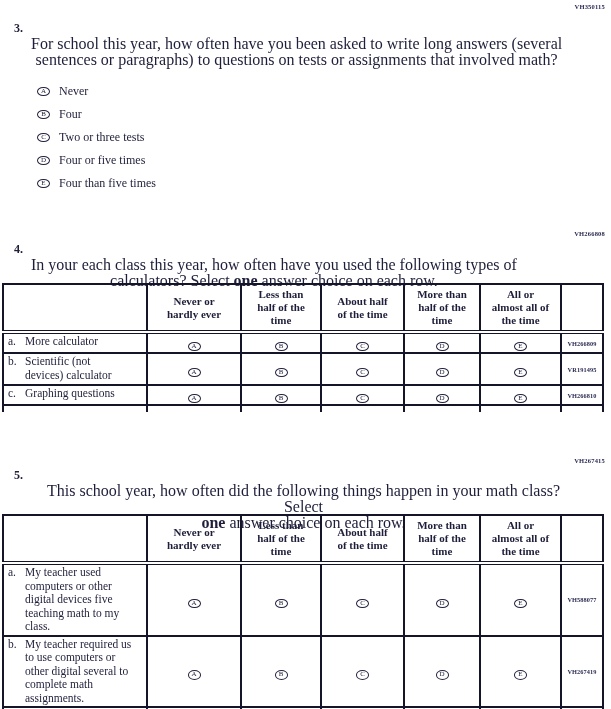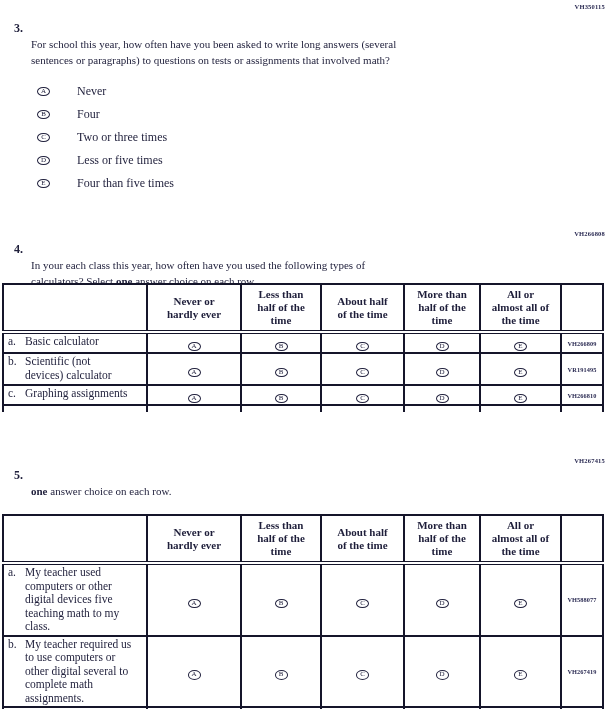--- a/index.html
+++ b/index.html
@@ -14,35 +14,35 @@
   
   .acc-code {
     position:absolute; font-size:6.5px; letter-spacing:.2px;
     color:#2a2a52; font-weight:bold;
   }
 
   
   .q-block { position:absolute; }
   .prompt-row { display:flex; align-items:flex-start; }
   .q-num { font-weight:bold; font-size:12px; line-height:16px; width:17px; flex:0 0 17px; }
-  .q-text { font-size:11px; line-height:16px; white-space:pre-line; max-width:545px; }
+  .q-text { font-size:16px; line-height:16px; white-space:pre-line; max-width:545px;text-align:center; }
   .q-text .bold { font-weight:bold; }
 
   
   .bubble {
     display:inline-flex; align-items:center; justify-content:center;
     width:13px; height:9.5px; border:1px solid #23233f; border-radius:50%;
     flex:0 0 13px; background:transparent;
   }
   .bubble .bl { font-size:7px; line-height:1; color:#23233f; transform:translateY(-0.5px); }
 
   
   .options { margin-top:12px; margin-left:23px; }
   .option { display:flex; align-items:center; height:23px; }
-  .option .option-label { font-size:12px; margin-left:27px; }
+  .option .option-label { font-size:12px; margin-left:9px; }
 
   
   table.grid {
     position:absolute; border-collapse:collapse; table-layout:fixed;
     width:600px; left:2px;
   }
   table.grid th, table.grid td { border:2px solid #15152a; }
   table.grid thead th {
     border-bottom:4px double #15152a;
     font-size:11px; line-height:13px; font-weight:bold;
@@ -89,27 +89,27 @@
       <div class="option">
         <span class="bubble">
             <span class="bl">B</span>
           </span>
         <span class="option-label">Four</span>
       </div>
       <div class="option">
         <span class="bubble">
             <span class="bl">C</span>
           </span>
-        <span class="option-label">Two or three times</span>
+        <span class="option-label">Two or three tests</span>
       </div>
       <div class="option">
         <span class="bubble">
             <span class="bl">D</span>
           </span>
-        <span class="option-label">Less or five times</span>
+        <span class="option-label">Four or five times</span>
       </div>
       <div class="option">
         <span class="bubble">
             <span class="bl">E</span>
           </span>
         <span class="option-label">Four than five times</span>
       </div>
     </div>
   </div>
 
@@ -150,21 +150,21 @@
 almost all of
 the time</th>
         <th></th>
       </tr>
     </thead>
     <tbody>
       <tr style="height:18px;">
         <td class="label-cell">
           <span class="label-flex">
               <span class="row-prefix">a.</span>
-              <span class="row-label">Basic calculator</span>
+              <span class="row-label">More calculator</span>
             </span>
         </td>
         <td class="bub"><span class="bubble">
               <span class="bl">A</span>
             </span></td>
         <td class="bub"><span class="bubble">
               <span class="bl">B</span>
             </span></td>
         <td class="bub"><span class="bubble">
               <span class="bl">C</span>
@@ -199,21 +199,21 @@
             </span></td>
         <td class="bub"><span class="bubble">
               <span class="bl">E</span>
             </span></td>
         <td class="code-cell">VR191495</td>
       </tr>
       <tr style="height:17px;">
         <td class="label-cell">
           <span class="label-flex">
               <span class="row-prefix">c.</span>
-              <span class="row-label">Graphing assignments</span>
+              <span class="row-label">Graphing questions</span>
             </span>
         </td>
         <td class="bub"><span class="bubble">
               <span class="bl">A</span>
             </span></td>
         <td class="bub"><span class="bubble">
               <span class="bl">B</span>
             </span></td>
         <td class="bub"><span class="bubble">
               <span class="bl">C</span>
@@ -235,21 +235,22 @@
           <td></td>
         <td></td>
       </tr>
     </tbody>
   </table>
 
   <div class="q-block" style="left:14px; top:467px;">
     <div class="prompt-row">
       <span class="q-num">5.</span>
       <div class="q-text">
-        <span class="bold">one</span><span> answer choice on each row.</span>
+        <span>This school year, how often did the following things happen in your math class? Select
+</span><span class="bold">one</span><span> answer choice on each row.</span>
       </div>
     </div>
   </div>
 
   <table class="grid" id="q5-table" style="top:514px;">
     <colgroup>
       <col style="width:144px">
         <col style="width:94px">
         <col style="width:80px">
       <col style="width:83px">

